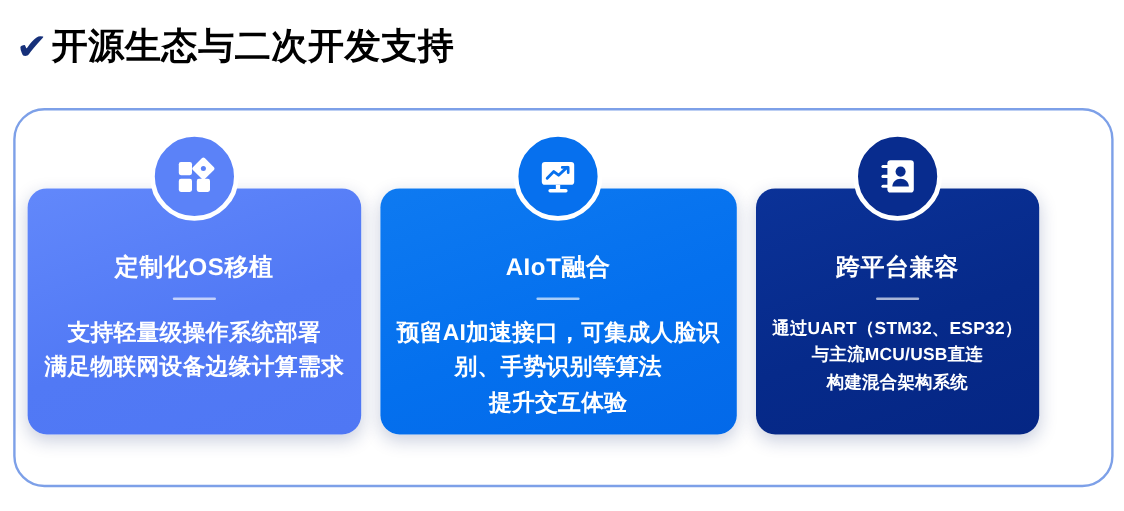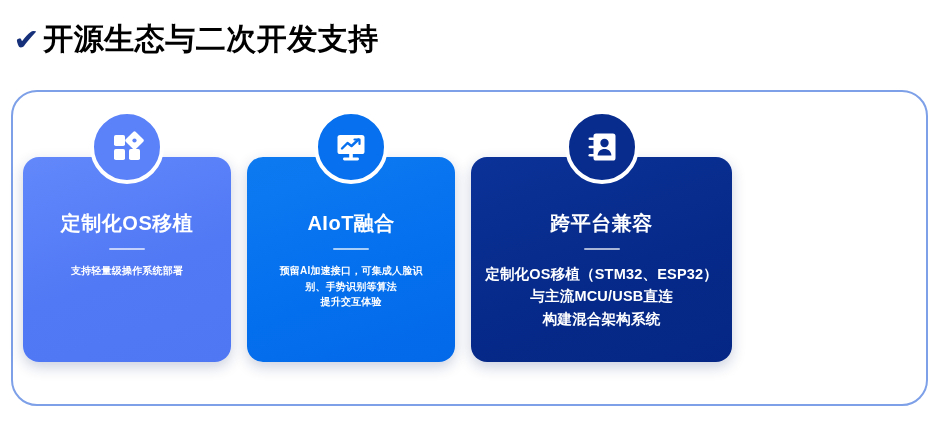--- a/index.html
+++ b/index.html
@@ -117,21 +117,21 @@
   .card-divider {
     margin-top: 13px;
     width: 36px;
     height: 2px;
     background: rgba(255, 255, 255, 0.65);
     border-radius: 1px;
   }
   .card-body {
     margin-top: 13px;
     padding: 0 14px;
-    font-size: 10px;
+    font-size: 19px;
     font-weight: 700;
     color: #ffffff;
     text-align: center;
     line-height: 1.55;
     letter-spacing: 0.2px;
   }
   .card-body .body-line {
     display: block;
     white-space: nowrap;
   }
@@ -158,20 +158,21 @@
         <g transform="translate(24.5 10.5) rotate(45)">
           <rect x="-7" y="-7" width="14" height="14" rx="1.6" fill="#ffffff"></rect>
         </g>
         <circle cx="24.5" cy="10.5" r="2.1" fill="#5b82f8"></circle>
       </svg>
     </div>
     <div class="card-title">定制化OS移植</div>
     <div class="card-divider"></div>
     <div class="card-body">
       <span class="body-line">支持轻量级操作系统部署</span>
+      <span class="body-line">满足物联网设备边缘计算需求</span>
     </div>
   </div>
 
   <div class="feature-card variant-2">
     <div class="icon-badge">
       <svg width="34" height="34" viewBox="0 0 34 34" aria-hidden="true">
         <rect x="3.5" y="5" width="27" height="19" rx="2.6" fill="#ffffff"></rect>
         <rect x="15.2" y="24" width="3.6" height="4.4" fill="#ffffff"></rect>
         <rect x="9" y="27.6" width="16" height="2.8" rx="1.4" fill="#ffffff"></rect>
         <polyline points="8,18.5 13.5,13 17.5,16 24.5,9.5" fill="none" stroke="#0670ee" stroke-width="2.4" stroke-linecap="round" stroke-linejoin="round"></polyline>
@@ -194,19 +195,19 @@
         <circle cx="19.5" cy="13" r="4.2" fill="#082c8e"></circle>
         <path d="M12.6 25.5c0-3.9 3.1-6.6 6.9-6.6s6.9 2.7 6.9 6.6z" fill="#082c8e"></path>
         <rect x="3.5" y="7.5" width="7.5" height="2.6" rx="1.3" fill="#ffffff"></rect>
         <rect x="3.5" y="15.7" width="7.5" height="2.6" rx="1.3" fill="#ffffff"></rect>
         <rect x="3.5" y="23.9" width="7.5" height="2.6" rx="1.3" fill="#ffffff"></rect>
       </svg>
     </div>
     <div class="card-title">跨平台兼容</div>
     <div class="card-divider"></div>
     <div class="card-body">
-      <span class="body-line">定制化OS移植（STM32、ESP32）</span>
+      <span class="body-line">通过UART（STM32、ESP32）</span>
       <span class="body-line">与主流MCU/USB直连</span>
       <span class="body-line">构建混合架构系统</span>
     </div>
   </div>
 
 </div>
 
 </body></html>

